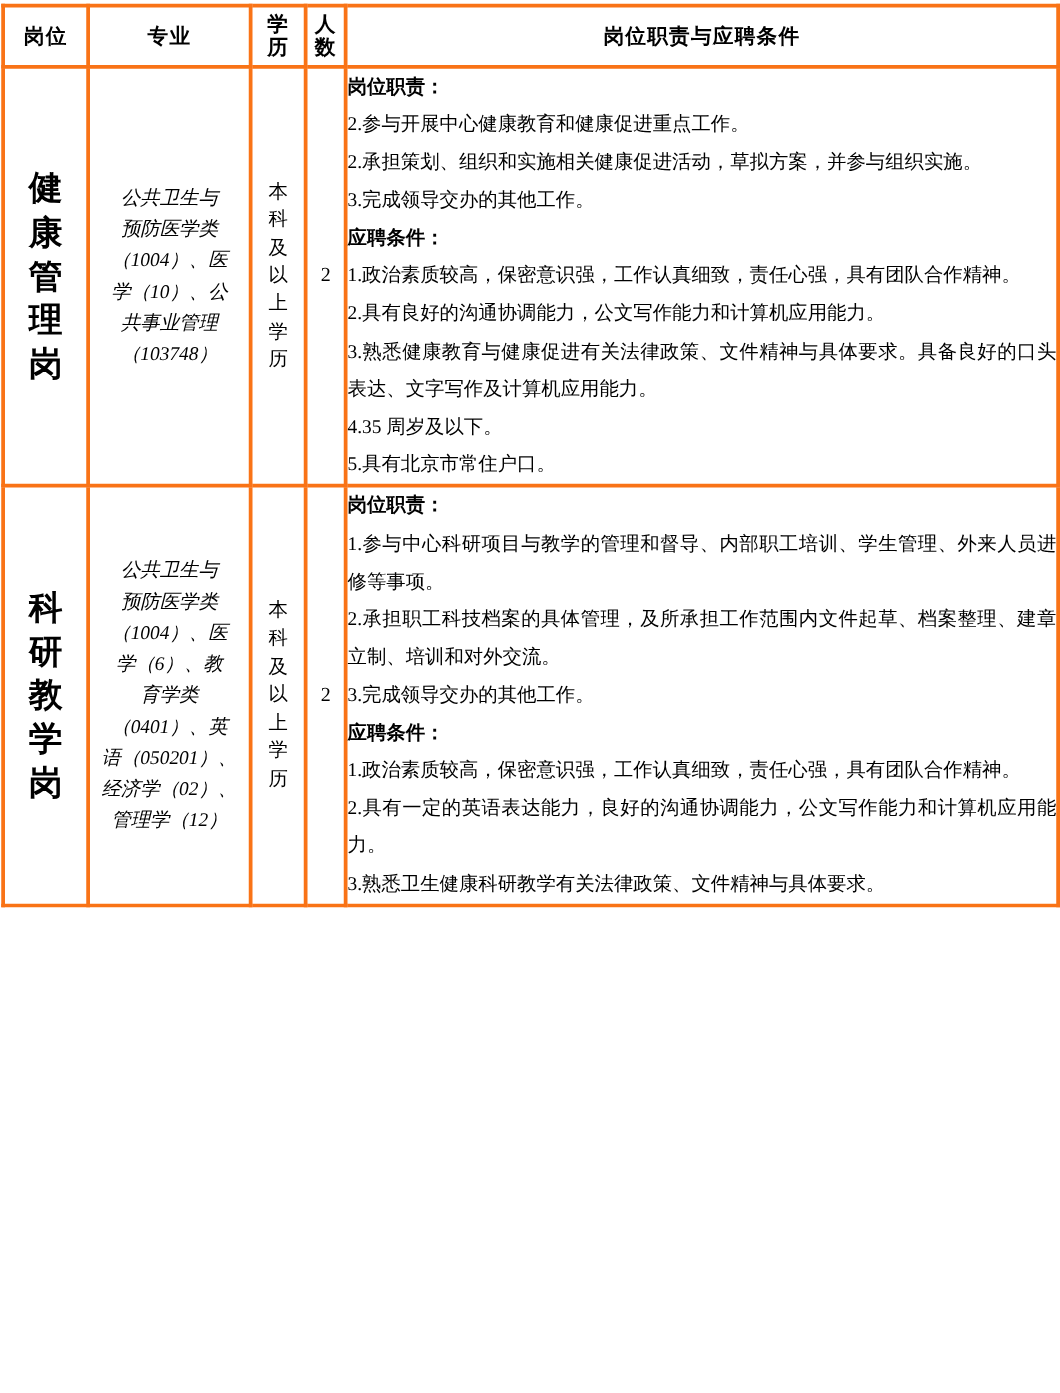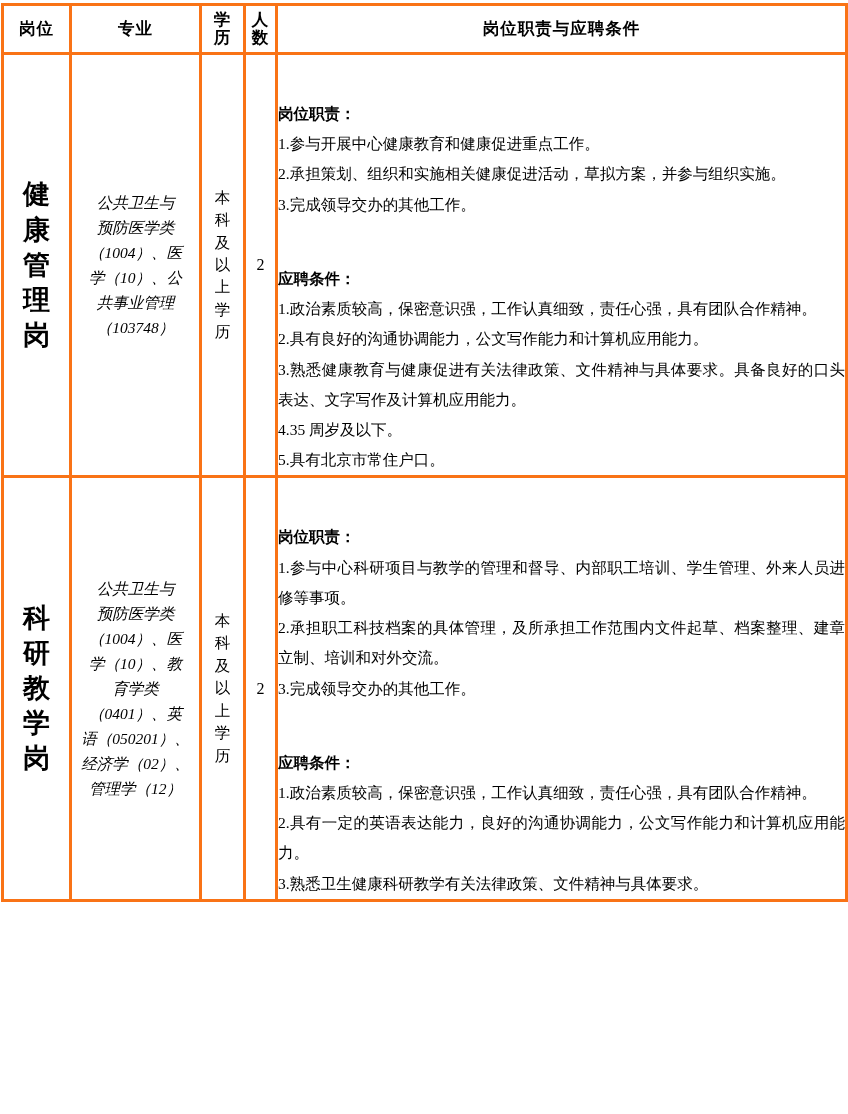--- a/index.html
+++ b/index.html
@@ -96,21 +96,20 @@
     font-size: 15.5px;
     line-height: 1.95;
   }
   td.duty-cell p {
     margin: 0 0 0 0;
     text-align: justify;
     text-justify: inter-ideograph;
   }
   td.duty-cell p.head {
     font-weight: bold;
-    margin-top: 44px;
   }
   td.duty-cell p.item {
     font-weight: normal;
   }
 </style>
 </head>
 <body>
 
 <div class="sheet">
   <table class="job-table">
@@ -159,21 +158,21 @@
           <span class="ch">科</span>
           <span class="ch">及</span>
           <span class="ch">以</span>
           <span class="ch">上</span>
           <span class="ch">学</span>
           <span class="ch">历</span>
         </td>
         <td class="num-cell">2</td>
         <td class="duty-cell">
           <p class="head">岗位职责：</p>
-          <p class="item">1.参与开展中心健康教育和健康促进重点工作。</p>
+          <p class="item">2.参与开展中心健康教育和健康促进重点工作。</p>
           <p class="item">2.承担策划、组织和实施相关健康促进活动，草拟方案，并参与组织实施。</p>
           <p class="item">3.完成领导交办的其他工作。</p>
           <p class="head">应聘条件：</p>
           <p class="item">1.政治素质较高，保密意识强，工作认真细致，责任心强，具有团队合作精神。</p>
           <p class="item">2.具有良好的沟通协调能力，公文写作能力和计算机应用能力。</p>
           <p class="item">3.熟悉健康教育与健康促进有关法律政策、文件精神与具体要求。具备良好的口头表达、文字写作及计算机应用能力。</p>
           <p class="item">4.35 周岁及以下。</p>
           <p class="item">5.具有北京市常住户口。</p>
         </td>
       </tr>
@@ -183,21 +182,21 @@
           <span class="ch">科</span>
           <span class="ch">研</span>
           <span class="ch">教</span>
           <span class="ch">学</span>
           <span class="ch">岗</span>
         </td>
         <td class="major-cell">
           <span class="ln">公共卫生与</span>
           <span class="ln">预防医学类</span>
           <span class="ln">（1004）、医</span>
-          <span class="ln">学（10）、教</span>
+          <span class="ln">学（6）、教</span>
           <span class="ln">育学类</span>
           <span class="ln">（0401）、英</span>
           <span class="ln">语（050201）、</span>
           <span class="ln">经济学（02）、</span>
           <span class="ln">管理学（12）</span>
         </td>
         <td class="edu-cell">
           <span class="ch">本</span>
           <span class="ch">科</span>
           <span class="ch">及</span>

